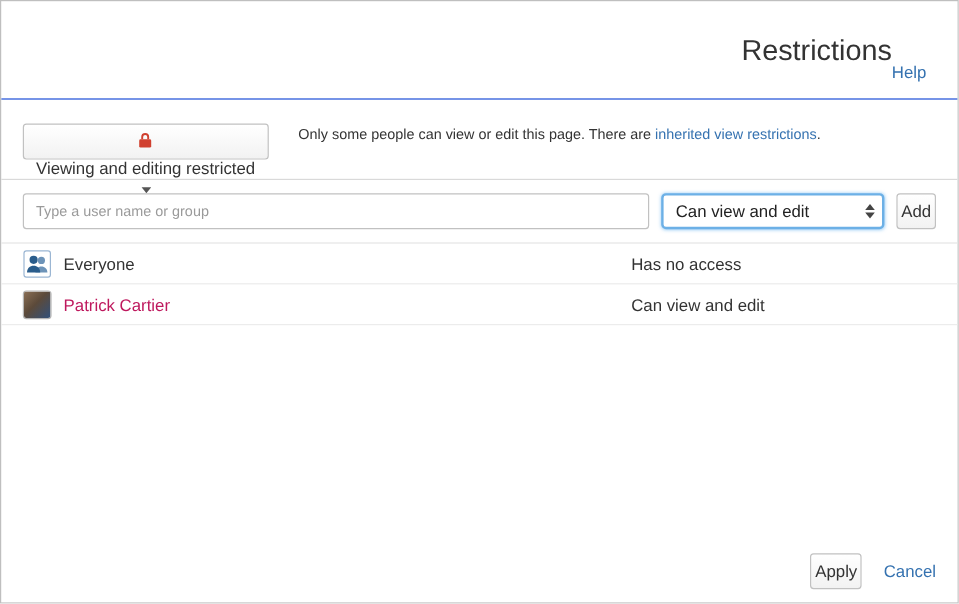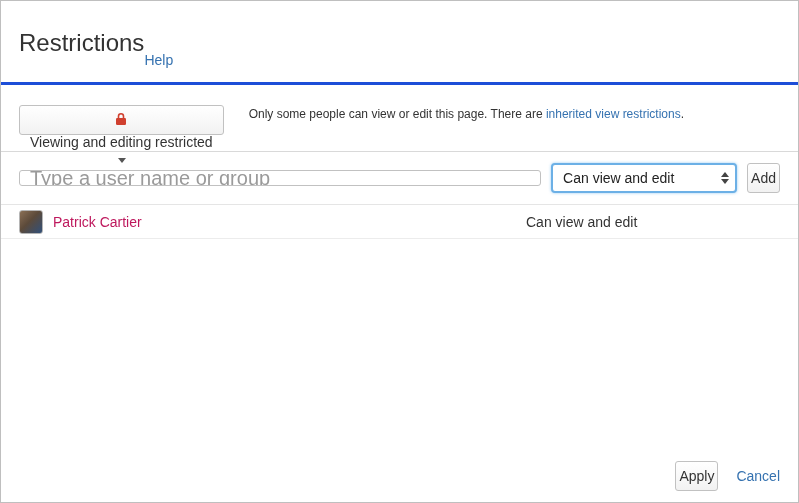--- a/index.html
+++ b/index.html
@@ -4,22 +4,22 @@
 <style>
   * { box-sizing: border-box; }
   html,body { margin:0; padding:0; background:#e9e9e9; }
   body { font-family:"Liberation Sans", sans-serif; }
   .dialog {
     width:799px; height:503px; background:#ffffff;
     border:1px solid #bfbfbf; position:relative; overflow:hidden;
   }
   
   .header {
-    display:flex; justify-content:flex-start; align-items:center;
-    padding:16px 26px 14px 18px; border-bottom:3px solid #1d4ed8;
+    display:flex; justify-content:flex-end; align-items:center;
+    padding:16px 26px 14px 18px; border-bottom:1px solid #1d4ed8;
   }
   .title { font-size:24px; color:#333333; font-weight:400; }
   .help-link { font-size:14px; color:#3572b0; text-decoration:none; cursor:pointer;margin-top:35px; }
 
   
   .restrict-row { display:flex; align-items:flex-start; padding:20px 18px 16px 18px; gap:14px; }
   .dropdown-btn {
     display:inline-flex; align-items:center; gap:8px;
     background:linear-gradient(#ffffff,#f2f2f2);
     border:1px solid #c1c1c1; border-radius:3px;
@@ -33,22 +33,22 @@
   }
   .desc { font-size:12px; color:#333333; line-height:1.55; max-width:470px;margin-left:11px; }
   .desc a { color:#3572b0; text-decoration:none; cursor:pointer; }
 
   
   .add-row {
     display:flex; align-items:center; gap:10px;
     padding:11px 18px; border-top:1px solid #d9d9d9;
   }
   .user-input {
-    flex:1; height:16px; border:1px solid #c1c1c1; border-radius:3px;
-    padding:0 10px; font-size:20px; color:#7f1d1d; font-family:"Liberation Sans", sans-serif;
+    flex:1; height:30px; border:1px solid #c1c1c1; border-radius:3px;
+    padding:0 10px; font-size:12px; color:#7f1d1d; font-family:"Liberation Sans", sans-serif;
   }
   .user-input::placeholder { color:#9a9a9a; }
   .perm-select {
     display:flex; align-items:center; justify-content:space-between;
     width:186px; height:30px; background:#ffffff;
     border:2px solid #6cb0e6; border-radius:4px;
     box-shadow:0 0 3px rgba(82,168,236,.6);
     padding:0 6px 0 10px; font-size:14px; color:#222; cursor:pointer;
   }
   .select-arrows { display:flex; flex-direction:column; align-items:center; gap:2px; padding-left:8px; }
@@ -118,20 +118,35 @@
       <span class="select-arrows">
         <span class="tri-up"></span>
           <span class="tri-down"></span>
       </span>
     </div>
     <button class="btn">Add</button>
   </div>
 
   <div class="acl-list">
 
+    <div class="acl-row">
+      <div class="acl-entity">
+        <span class="group-icon">
+          <svg viewBox="0 0 24 24" width="24" height="24">
+            <rect x="1" y="1" width="22" height="22" rx="2" fill="#ffffff" stroke="#9bb6d3" stroke-width="1"></rect>
+            <circle cx="15.5" cy="9" r="3" fill="#6d93b8"></circle>
+            <path d="M10.5 19 c0-3 2.2-5 5-5 s5 2 5 5 z" fill="#6d93b8"></path>
+            <circle cx="9" cy="8.5" r="3.4" fill="#2a5d8c"></circle>
+            <path d="M3.5 19 c0-3.4 2.4-5.6 5.5-5.6 s5.5 2.2 5.5 5.6 z" fill="#2a5d8c"></path>
+          </svg>
+        </span>
+        <span class="entity-name">Everyone</span>
+      </div>
+      <div class="acl-access">Has no access</div>
+    </div>
 
     <div class="acl-row">
       <div class="acl-entity">
         <span class="avatar"></span>
         <a class="entity-link">Patrick Cartier</a>
       </div>
       <div class="acl-access">Can view and edit</div>
     </div>
 
   </div>

